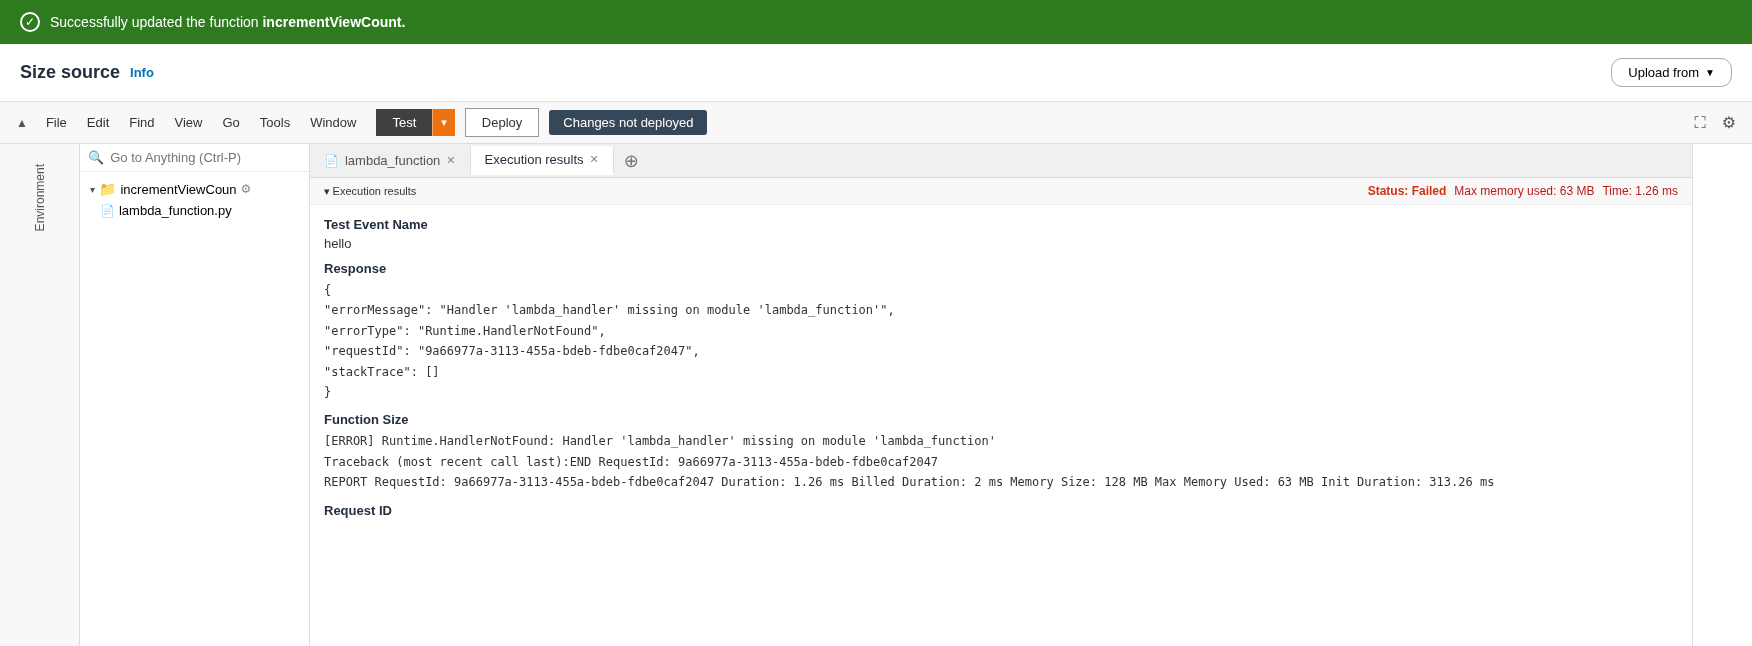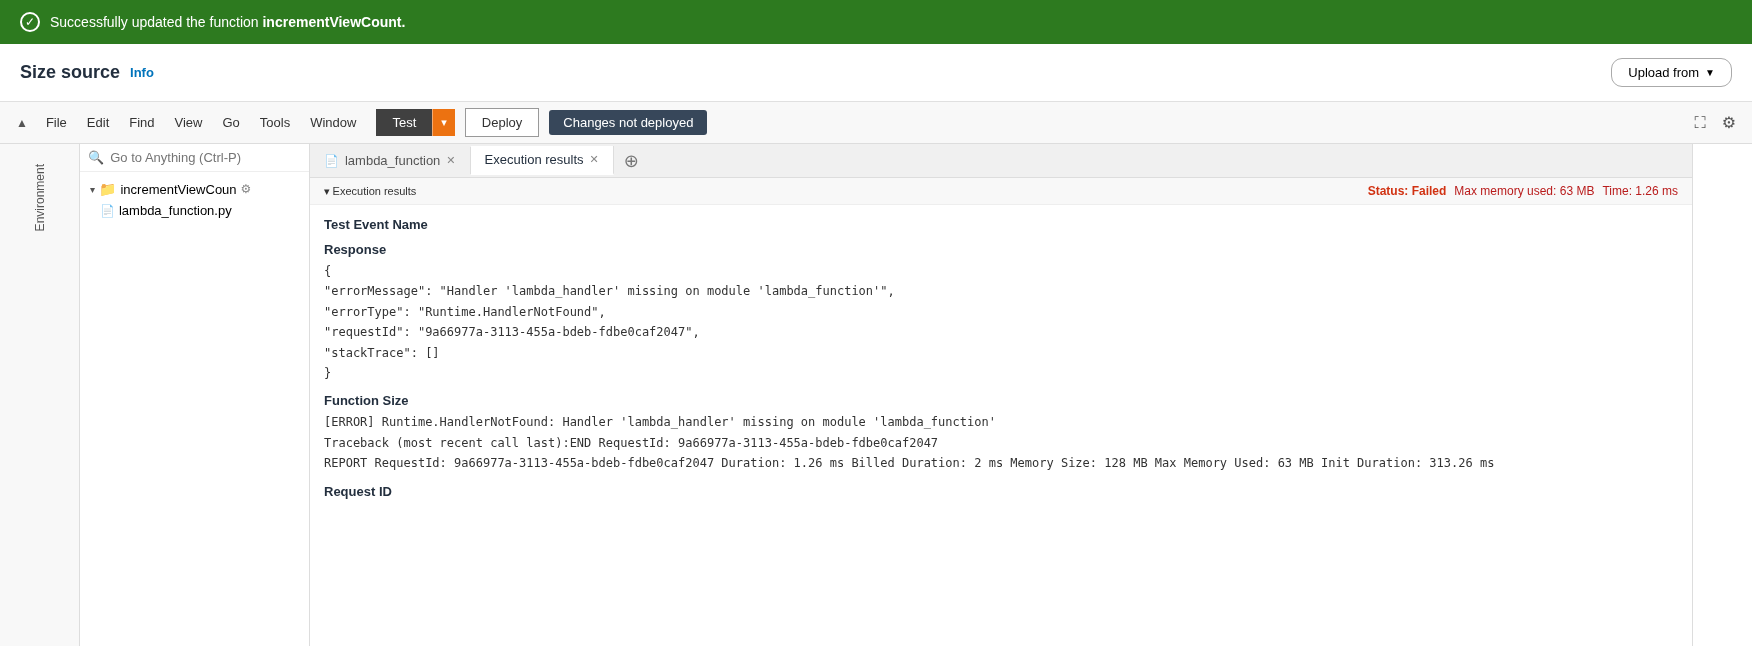--- a/index.html
+++ b/index.html
@@ -403,20 +403,21 @@
             <span>Max memory used:</span>&nbsp;<span>63 MB</span>
           </span>
           <span class="status-time">
             <span>Time:</span>&nbsp;<span>1.26 ms</span>
           </span>
         </div>
 
         <div class="execution-content">
 
           <div class="section-title">Test Event Name</div>
+          <div class="event-name-value">hello</div>
 
           <div class="section-title">Response</div>
           <div class="response-block">
             <div>{</div>
             <div>    "errorMessage": "Handler 'lambda_handler' missing on module 'lambda_function'",</div>
             <div>    "errorType": "Runtime.HandlerNotFound",</div>
             <div>    "requestId": "9a66977a-3113-455a-bdeb-fdbe0caf2047",</div>
             <div>    "stackTrace": []</div>
             <div>}</div>
           </div>

